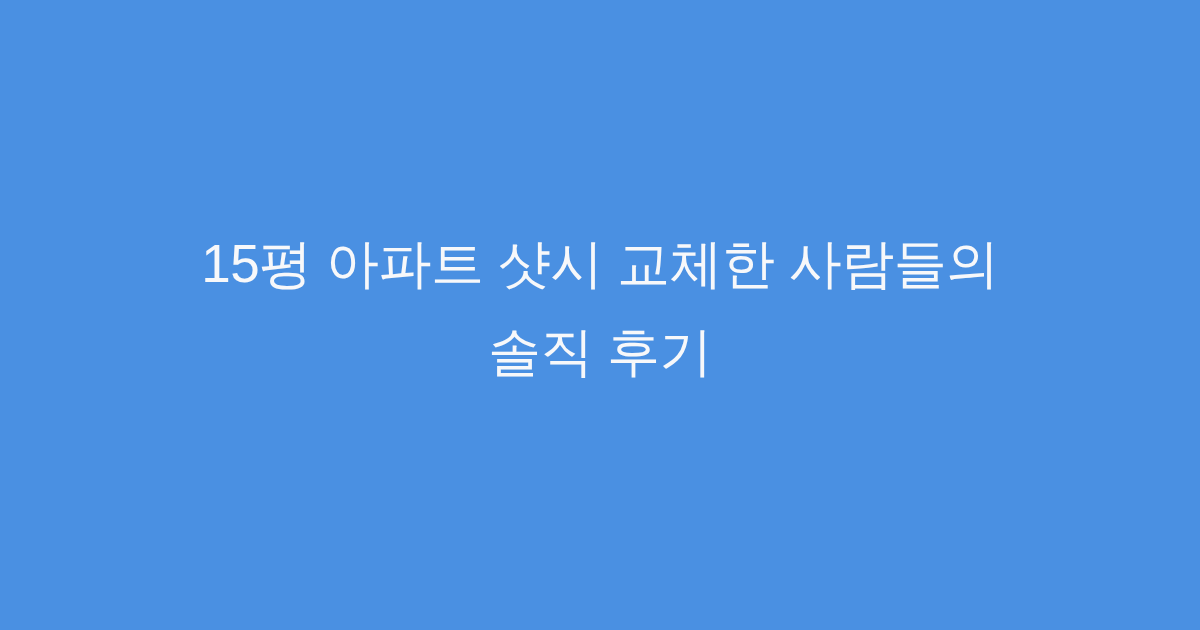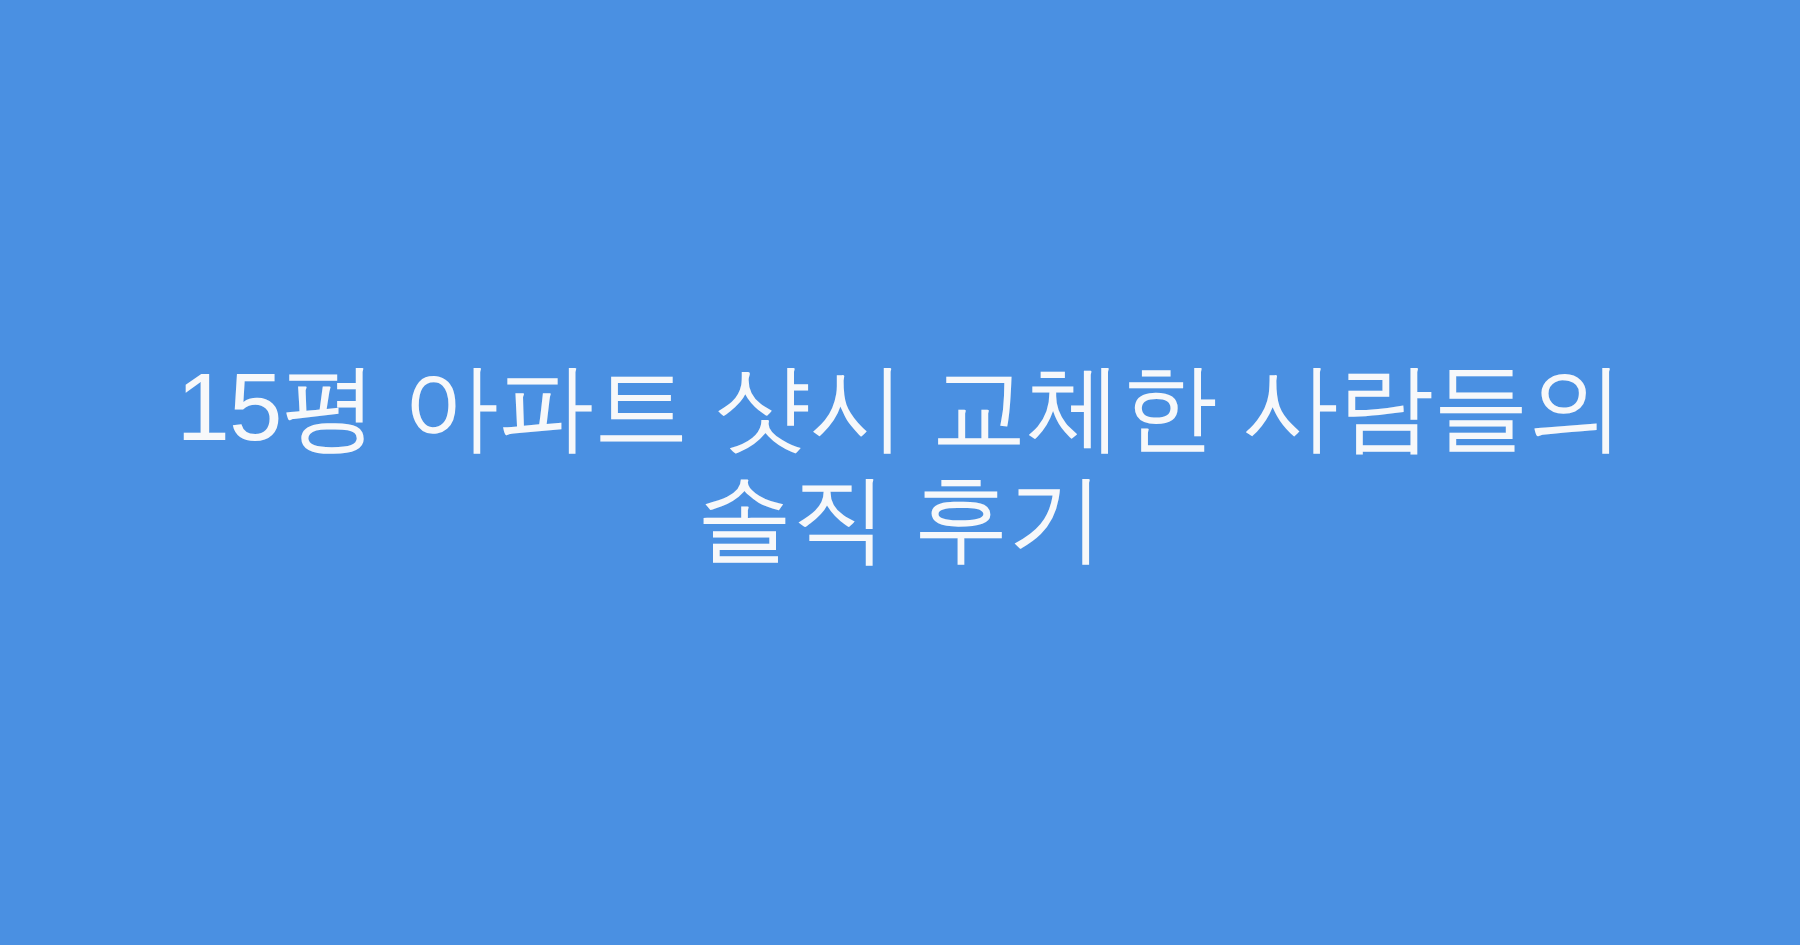--- a/index.html
+++ b/index.html
@@ -59,17 +59,17 @@
     text-rendering: optimizeLegibility;
     -webkit-font-smoothing: antialiased;
   }
 </style>
 </head>
 <body>
 
 <div class="og-card" style="background-color: rgb(74, 144, 226); width: 1200px; height: 630px;">
 
   <div class="og-card__title-wrap">
-    <h1 class="og-card__title" style="color: rgb(247, 248, 250); font-size: 64px; line-height: 74px; ">15평 아파트 샷시 교체한 사람들의
+    <h1 class="og-card__title" style="color: rgb(247, 248, 250); font-size: 53px; line-height: 88px; ">15평 아파트 샷시 교체한 사람들의
 솔직 후기</h1>
   </div>
 
 </div>
 
 </body></html>

